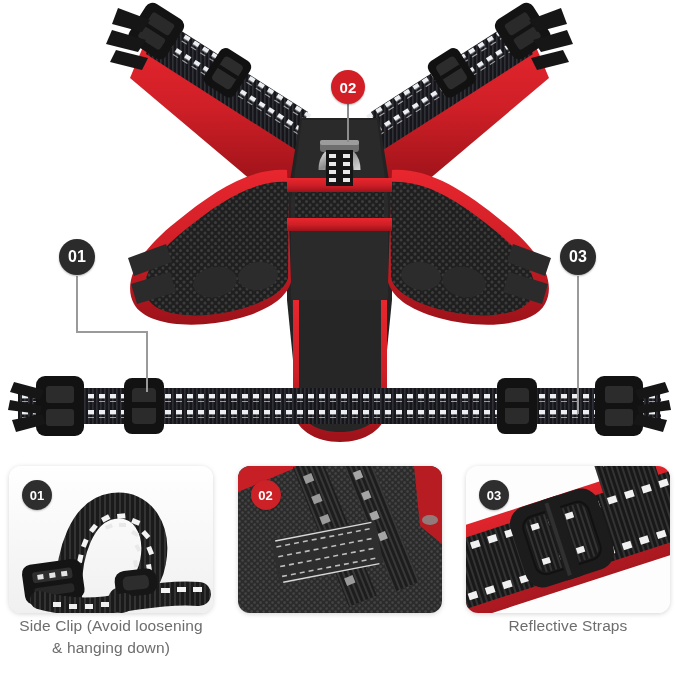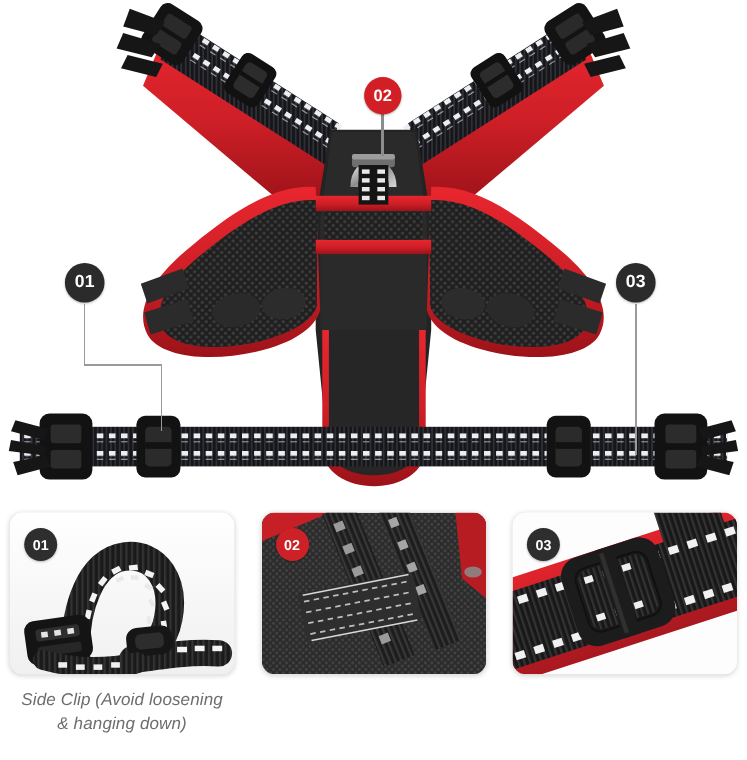--- a/index.html
+++ b/index.html
@@ -56,29 +56,28 @@
     width:30px;height:30px;border-radius:50%;
     display:flex;align-items:center;justify-content:center;
     color:#fff;font-weight:bold;font-size:13px;
     font-family:"Liberation Sans", sans-serif;
     z-index:4;
     box-shadow:0 1px 2px rgba(0,0,0,.28);
   }
   .card-badge.dark{background:#2e2e2e;}
   .card-badge.red{background:#cc2127;}
   .card-caption{
-    margin-top:13px;
+    margin-top:2px;
     text-align:center;
     color:#6d6d6d;
     font-size:15.5px;
     line-height:1.42;
     font-family:"Liberation Sans", sans-serif;
     white-space:pre-line;
     letter-spacing:.1px;
-    font-style:italic;
   }
 </style>
 </head>
 <body>
 
 <div id="hero">
 
   <svg id="heroSvg" width="679" height="466" viewBox="0 0 679 466">
     <defs>
 
@@ -484,14 +483,15 @@
             <rect x="106" y="50" width="8" height="6"></rect>
               <rect x="106" y="86" width="8" height="6"></rect>
           </g>
 
           <rect x="88" y="30" width="16" height="84" fill="#1c1c1c"></rect>
           <rect x="90" y="34" width="4" height="76" fill="#303030"></rect>
         </g>
       </svg>
       <div class="card-badge dark">03</div>
     </div>
+    <div class="card-caption">Reflective Straps</div>
   </div>
 </div>
 
 </body></html>

